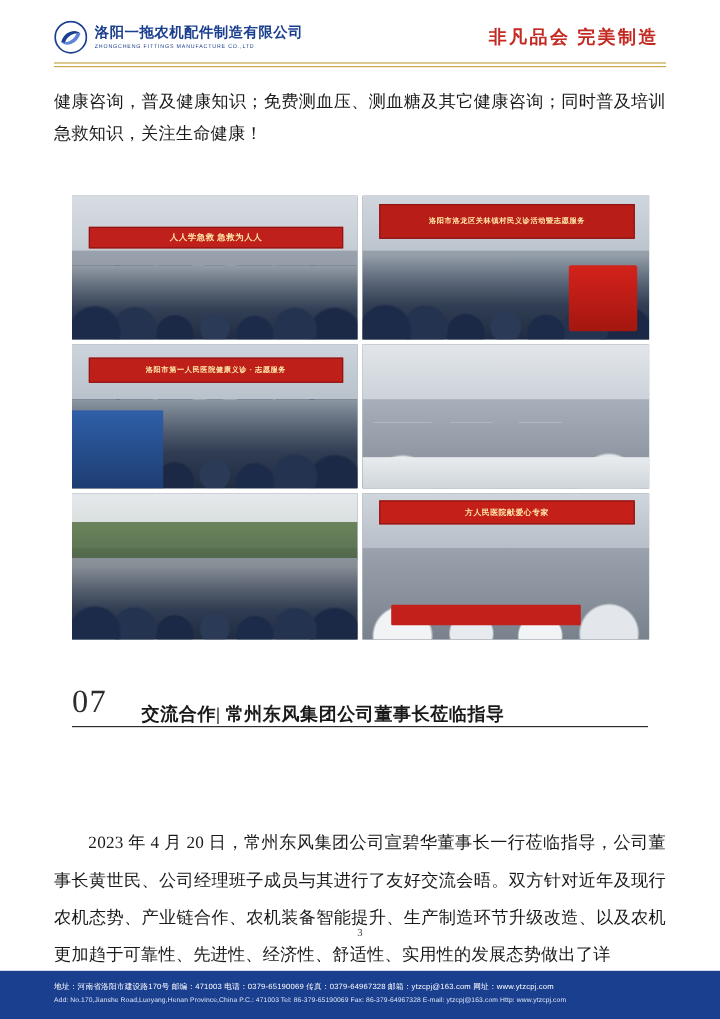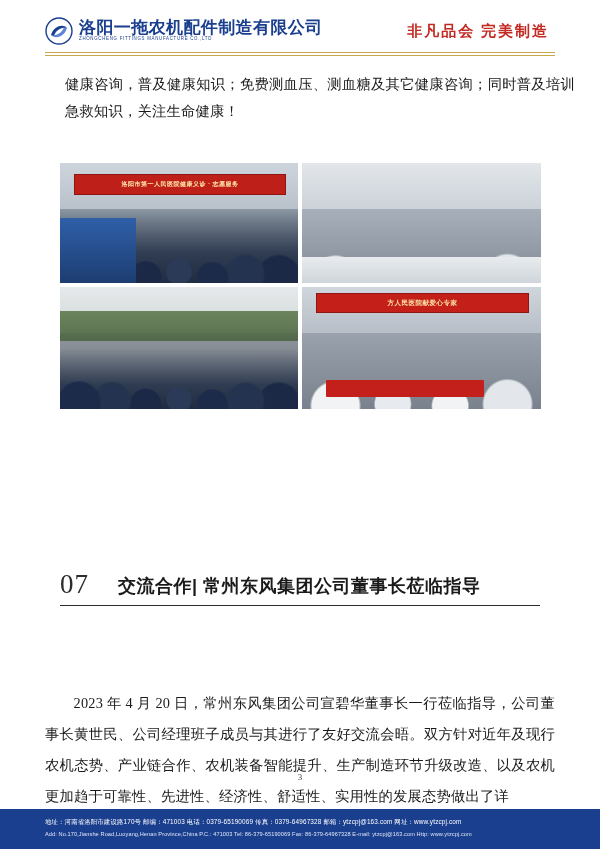--- a/index.html
+++ b/index.html
@@ -47,21 +47,21 @@
     position: relative;
   }
   .logo-mark svg { display: block; }
   .logo-text {
     display: flex;
     flex-direction: column;
     justify-content: center;
   }
   .logo-cn {
     font-family: "Liberation Serif", serif;
-    font-size: 17px;
+    font-size: 12px;
     font-weight: bold;
     color: #1b3f8f;
     letter-spacing: 0.4px;
     line-height: 15px;
     white-space: nowrap;
   }
   .logo-en {
     font-size: 4.4px;
     color: #1b3f8f;
     letter-spacing: 0.7px;
@@ -94,27 +94,26 @@
     height: 0;
     border-top: 0.7px solid #c8a84a;
   }
 
   
   .intro {
     position: absolute;
     left: 45px;
     top: 72px;
     width: 510px;
-    font-family: Liberation Mono, monospace;
+    font-family: Liberation Sans, sans-serif;
     font-size: 14.3px;
     line-height: 27px;
     color: #1a1a1a;
     text-align: justify;
     letter-spacing: 0.2px;
-    margin-left: 20px;
   }
 
   
   .gallery {
     position: absolute;
     left: 60px;
     top: 163px;
     width: 481px;
   }
   .grid-row {
@@ -194,23 +193,23 @@
     top: 0;
     font-family: "Liberation Serif", serif;
     font-size: 27px;
     color: #2d2d2d;
     letter-spacing: 1px;
     line-height: 32px;
   }
   .section-title {
     position: absolute;
     left: 58px;
-    top: 6px;
-    font-family: Liberation Sans, sans-serif;
-    font-size: 18px;
+    top: 16px;
+    font-family: Liberation Serif, serif;
+    font-size: 15px;
     font-weight: bold;
     color: #1a1a1a;
     letter-spacing: 0.5px;
     line-height: 24px;
     white-space: nowrap;
   }
   .section-underline {
     position: absolute;
     left: 0;
     top: 37px;
@@ -295,20 +294,35 @@
       <div class="slogan">非凡品会  完美制造</div>
     </div>
     <div class="header-rule"></div>
     <div class="header-rule2"></div>
   </div>
 
   <div class="intro">健康咨询，普及健康知识；免费测血压、测血糖及其它健康咨询；同时普及培训急救知识，关注生命健康！</div>
 
   <div class="gallery">
 
+    <div class="grid-row">
+      <div class="photo" style="width:238px;height:120px;">
+        <div class="sky" style="background:linear-gradient(to bottom,#d8dde3,#c6ccd4);"></div>
+        <div class="ground" style="background:linear-gradient(to bottom,#9aa3ad,#7b848f);"></div>
+        <div class="banner" style="top:22%;background:#c0201b;">人人学急救  急救为人人</div>
+        <div class="crowd"></div>
+      </div>
+      <div class="photo" style="width:239px;height:120px;">
+        <div class="sky" style="background:linear-gradient(to bottom,#cfd6de,#bcc4ce);"></div>
+        <div class="ground" style="background:linear-gradient(to bottom,#95a0ab,#6f7884);"></div>
+        <div class="banner" style="top:6%;height:22%;background:#b81d18;font-size:6px;">洛阳市洛龙区关林镇村民义诊活动暨志愿服务</div>
+        <div class="crowd" style="height:58%;"></div>
+        <div style="position:absolute;right:4%;bottom:6%;width:24%;height:46%;background:linear-gradient(to bottom,#d4221c,#a3170f);border-radius:2px;"></div>
+      </div>
+    </div>
 
     <div class="grid-row">
       <div class="photo" style="width:238px;height:120px;">
         <div class="sky" style="background:linear-gradient(to bottom,#cdd4dc,#b9c1cb);"></div>
         <div class="ground" style="background:linear-gradient(to bottom,#8d98a4,#6b747f);"></div>
         <div class="banner" style="top:9%;height:16%;background:#be1f19;font-size:6px;">洛阳市第一人民医院健康义诊 · 志愿服务</div>
         <div class="crowd" style="height:62%;"></div>
         <div style="position:absolute;left:0;bottom:0;width:32%;height:54%;background:linear-gradient(to bottom,#2f5fa8,#1d3d72);"></div>
       </div>
       <div class="photo" style="width:239px;height:120px;">

